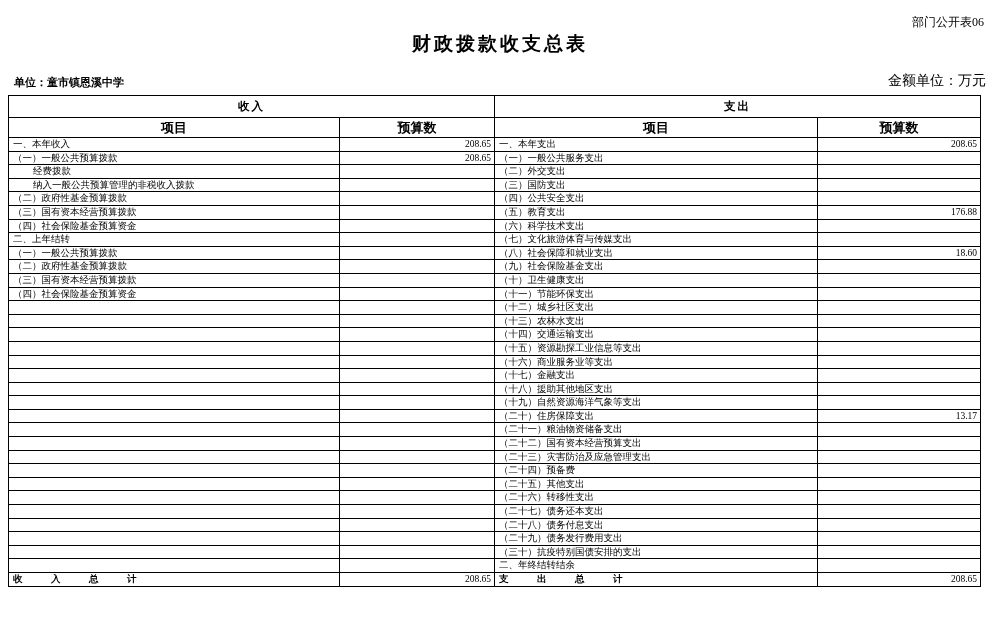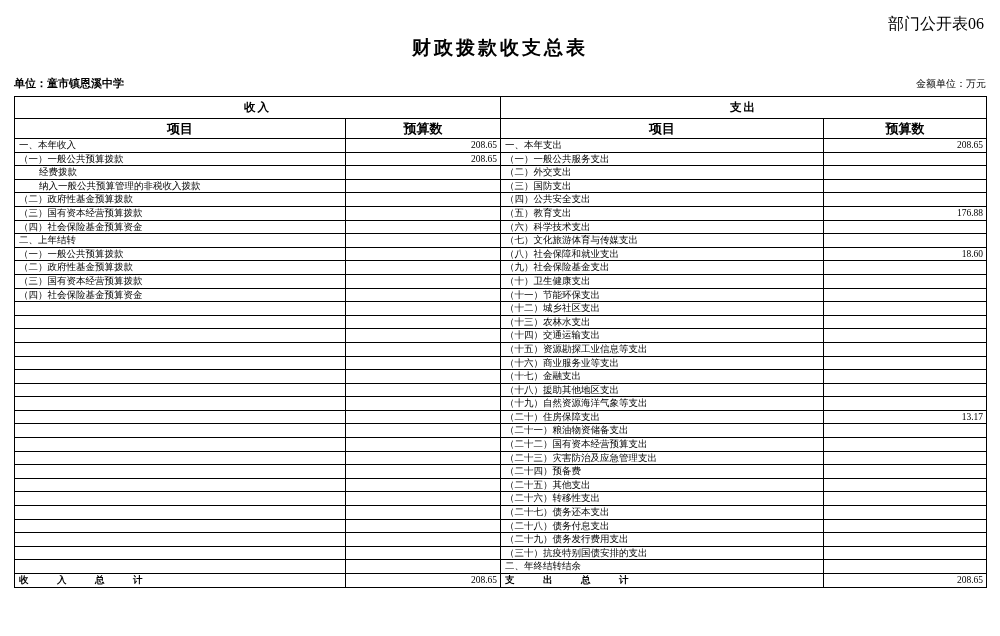--- a/index.html
+++ b/index.html
@@ -1,23 +1,23 @@
 <!DOCTYPE html>
 <html><head>
 <meta charset="utf-8">
 <style>
   * { margin:0; padding:0; box-sizing:border-box; }
   html,body { width:1000px; height:636px; background:#ffffff; color:#000;
     font-family:"Liberation Serif","DejaVu Serif",serif; }
-  .doc-number { text-align:right; padding:14px 16px 0 0; font-size:16px; }
+  .doc-number { text-align:right; padding:14px 16px 0 0; font-size:12px; }
   .page-title { text-align:center; font-size:19px; font-weight:bold; letter-spacing:3px; }
   .meta-row { display:flex; justify-content:space-between; align-items:flex-end; margin:15px 14px 5px 14px;gap:48px; }
   .unit-label { font-size:11px; font-weight:bold; }
-  .amount-unit-label { font-size:10px;margin-left:39px; }
-  table { border-collapse:collapse; table-layout:fixed; width:972px; margin-left:14px; }
+  .amount-unit-label { font-size:14px;margin-left:39px; }
+  table { border-collapse:collapse; table-layout:fixed; width:972px; margin-left:8px; }
   th, td { border:1px solid #000; overflow:hidden; white-space:nowrap; }
   thead th { font-weight:bold; text-align:center; }
   .h-section { height:22px; font-size:11.5px; letter-spacing:2px; }
   .h-col { height:20px; font-size:13px; }
   td { height:12.6px; line-height:12.6px; font-size:9.5px; padding:0 3px; }
   .c-item { text-align:left; padding-left:4px; }
   .c-ind { padding-left:24px; }
   .c-val { text-align:right; padding-right:3px; }
   .c-total-label { letter-spacing:3em;font-weight:bold; }
 </style>

